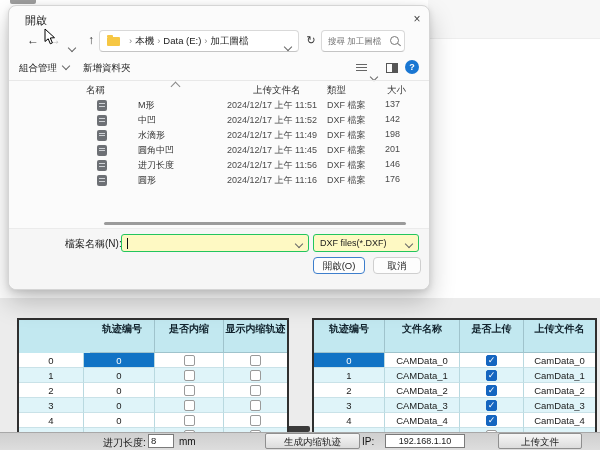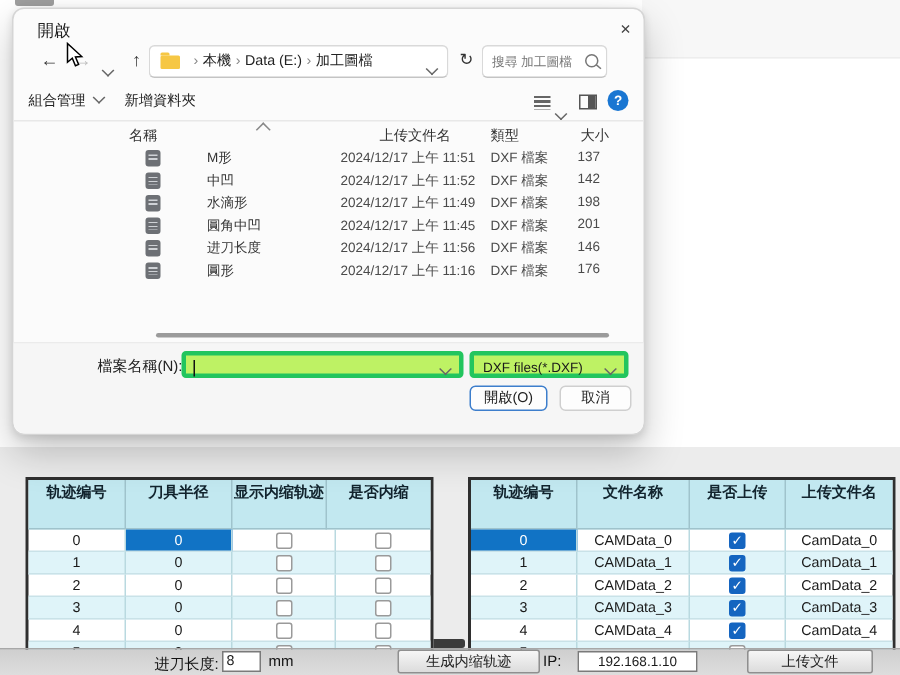--- a/index.html
+++ b/index.html
@@ -70,21 +70,21 @@
   .file-icon{position:absolute;left:28px;top:2px;width:10px;height:11px;background:#6d7075;border-radius:2px;}
   .file-icon::after{content:"";position:absolute;left:2px;top:3px;width:6px;height:5px;
                     background:repeating-linear-gradient(#cfd2d6 0 1px,transparent 1px 2.5px);}
   .fname{position:absolute;left:46px;top:1px;padding-left:23px;}
   .fdate{position:absolute;left:158px;top:1px;color:#4a4a4a;}
   .ftype{position:absolute;left:258px;top:1px;color:#4a4a4a;}
   .fsize{position:absolute;right:0;top:1px;width:40px;text-align:left;color:#4a4a4a;}
   .hscroll{left:95px;top:216px;width:302px;height:3px;background:#9b9b9b;border-radius:2px;}
   .dlg-footer{left:0;top:222px;width:420px;height:60px;background:#f6f6f6;border-top:1px solid #ebebeb;border-radius:0 0 8px 8px;}
   .fn-label{left:56px;top:8px;font-size:10px;color:#222;}
-  .combo{background:#bef264;border:3px solid #22c55e;border-radius:3px;box-sizing:border-box;}
+  .combo{background:#fef9c3;border:1px solid #22c55e;border-radius:3px;box-sizing:border-box;}
   .combo .chev{position:absolute;right:6px;top:6px;}
   .caret-bar{position:absolute;left:5px;top:3px;width:1px;height:11px;background:#111;}
   .dlg-btn{top:28px;height:17px;background:#fdfdfd;border-radius:4px;font-size:9.5px;text-align:center;
            line-height:16px;box-sizing:border-box;color:#222;}
   .dlg-btn.primary{border:1.5px solid #3d7ecc;}
   .dlg-btn.plain{border:1px solid #cfcfcf;}
 </style>
 </head>
 <body>
 
@@ -92,23 +92,22 @@
 
   <div class="abs top-tab"></div>
   <div class="abs bg-band"></div>
   <div class="abs bg-bottom"></div>
   <div class="abs panel-edge" style="left:47px;width:263px;"></div>
   <div class="abs panel-edge" style="left:330px;width:265px;"></div>
 
   <div class="tbl" style="left:17px;top:318px;width:268px;">
     <div class="trow thead">
       <div class="tc" style="width:65px">轨迹编号</div>
-      <div class="tc" style="width:71px">刀具半径</div>
+      <div class="tc" style="width:69px">是否内缩</div>
       <div class="tc" style="width:63px">显示内缩轨迹</div>
-      <div class="tc" style="width:69px">是否内缩</div>
     </div>
     <div class="trow">
       <div class="tc" style="width:65px">0</div>
       <div class="tc sel" style="width:71px">0</div>
       <div class="tc" style="width:69px"><span class="cb"></span></div>
       <div class="tc" style="width:63px"><span class="cb"></span></div>
     </div>
     <div class="trow alt">
       <div class="tc" style="width:65px">1</div>
       <div class="tc" style="width:71px">0</div>

